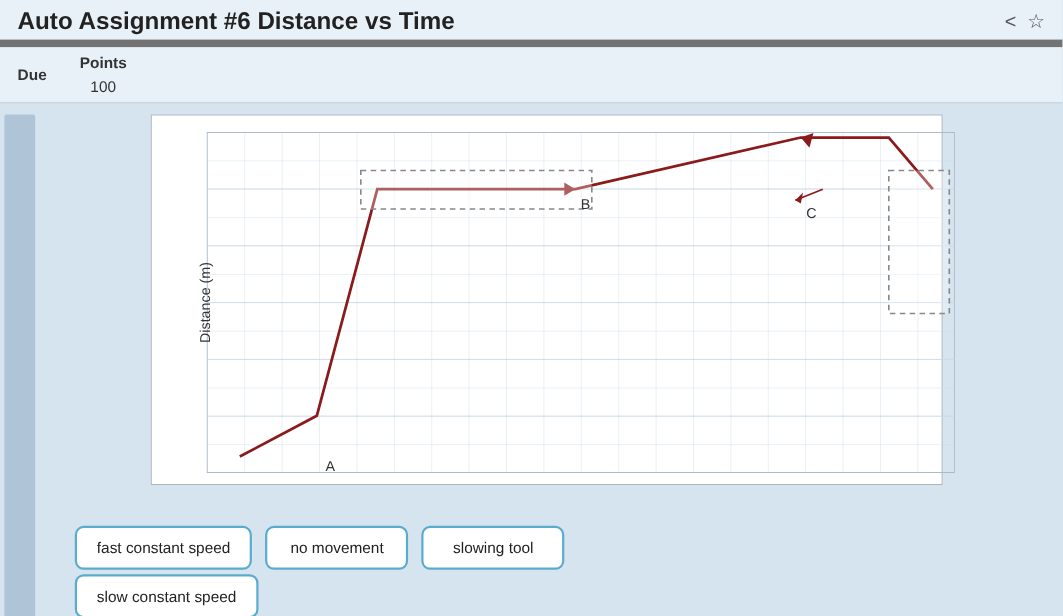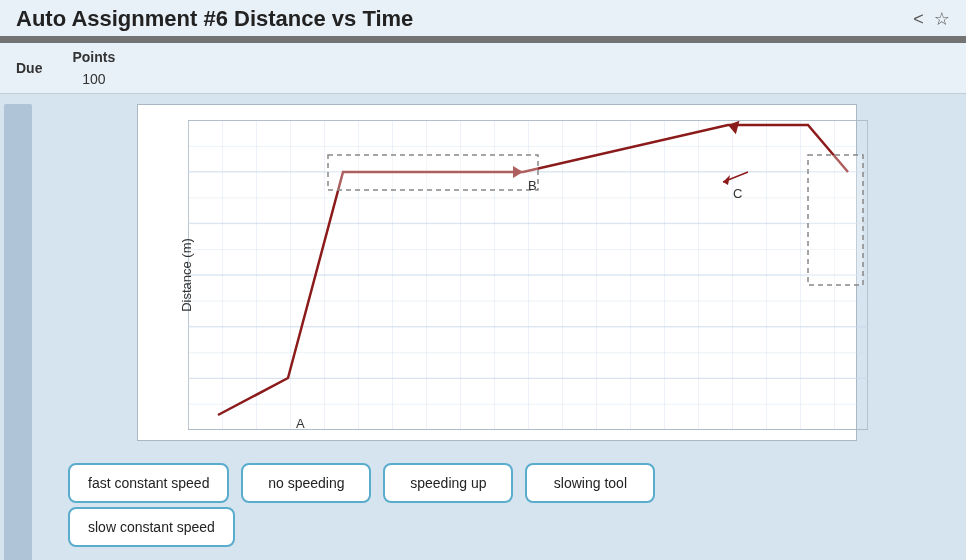--- a/index.html
+++ b/index.html
@@ -67,21 +67,21 @@
       border: 1px solid #aab8c5;
       padding: 10px 10px 10px 10px;
       margin-bottom: 18px;
       position: relative;
       width: 720px;
     }
     .answer-options {
       display: flex;
       flex-wrap: wrap;
       gap: 12px;
-      margin-top: 4px;
+      margin-top: 19px;
       padding-left: 30px;
       width: 100%;
     }
     .option-btn {
       border: 2px solid #5aaccc;
       border-radius: 8px;
       background: #fff;
       padding: 10px 18px;
       font-size: 14px;
       color: #222;
@@ -162,22 +162,21 @@
           <text x="545" y="78" font-size="13" fill="#333">C</text>
 
           <line x1="535" y1="62" x2="560" y2="52" stroke="#8B1A1A" stroke-width="1.5"></line>
           <polygon points="535,62 542,55 540,65" fill="#8B1A1A"></polygon>
         </svg>
       </div>
     </div>
 
     <div class="answer-options">
       <button class="option-btn">fast constant speed</button>
-      <button class="option-btn">no speeding</button>
-      <button class="option-btn">speeding up</button>
+      <button class="option-btn">no movement</button>
       <button class="option-btn">slowing tool</button>
     </div>
     <div class="answer-options" style="margin-top:4px;">
       <button class="option-btn">slow constant speed</button>
     </div>
 
   </div>
 </div>
 
 </body></html>

